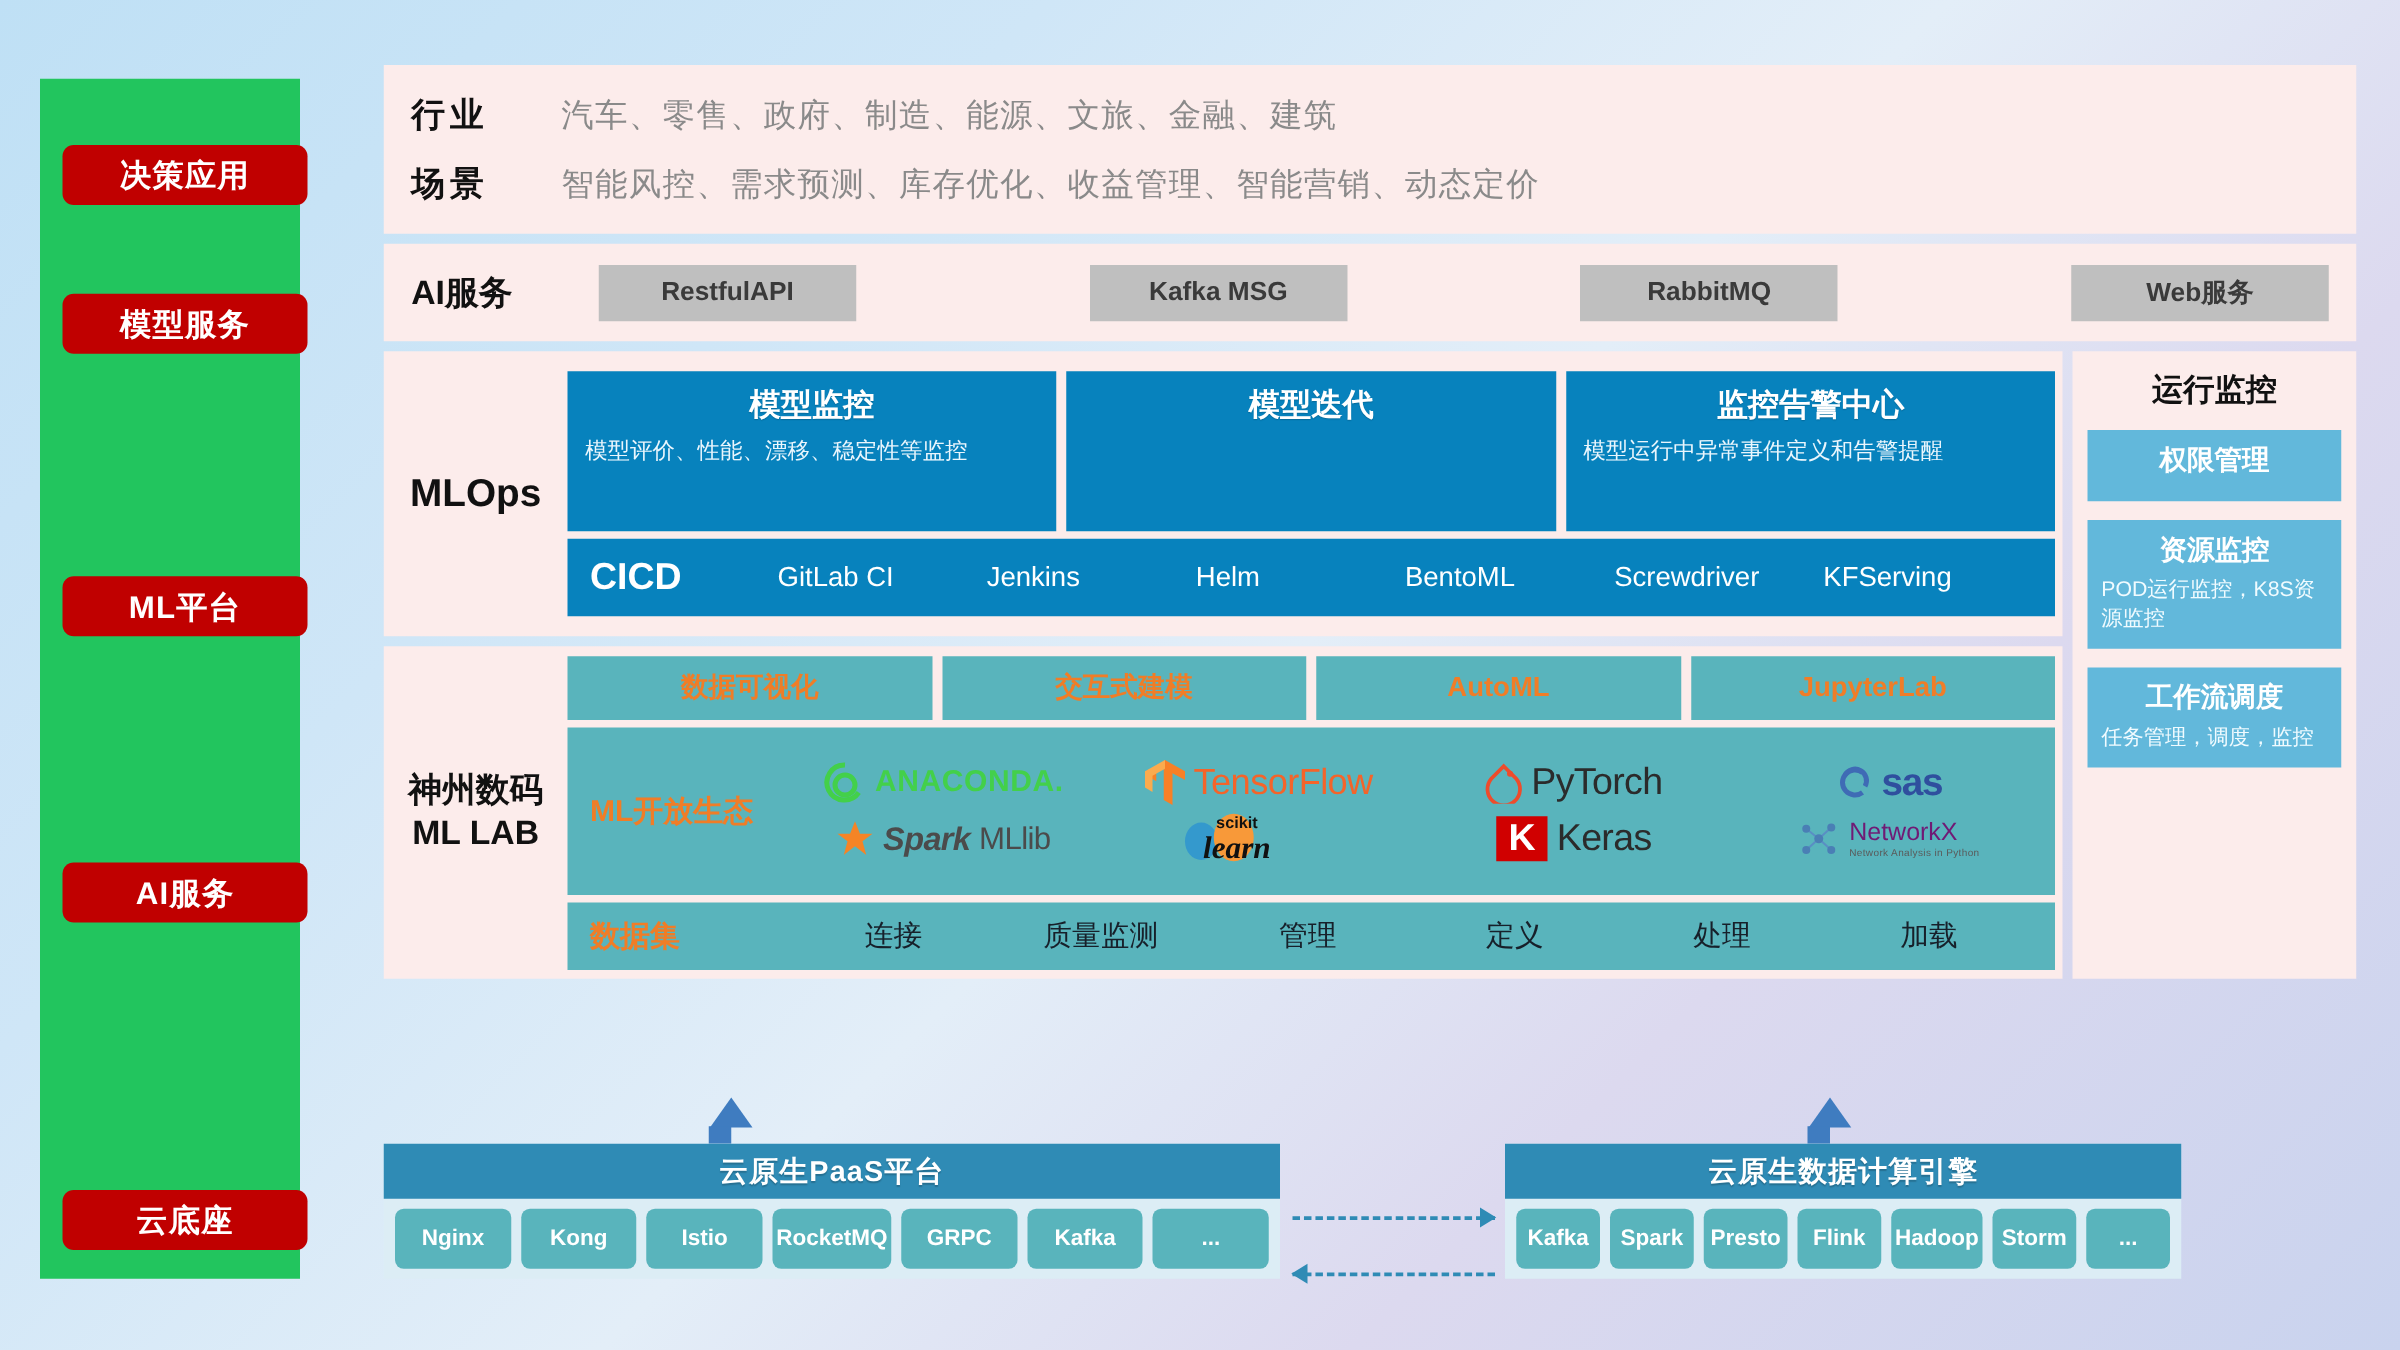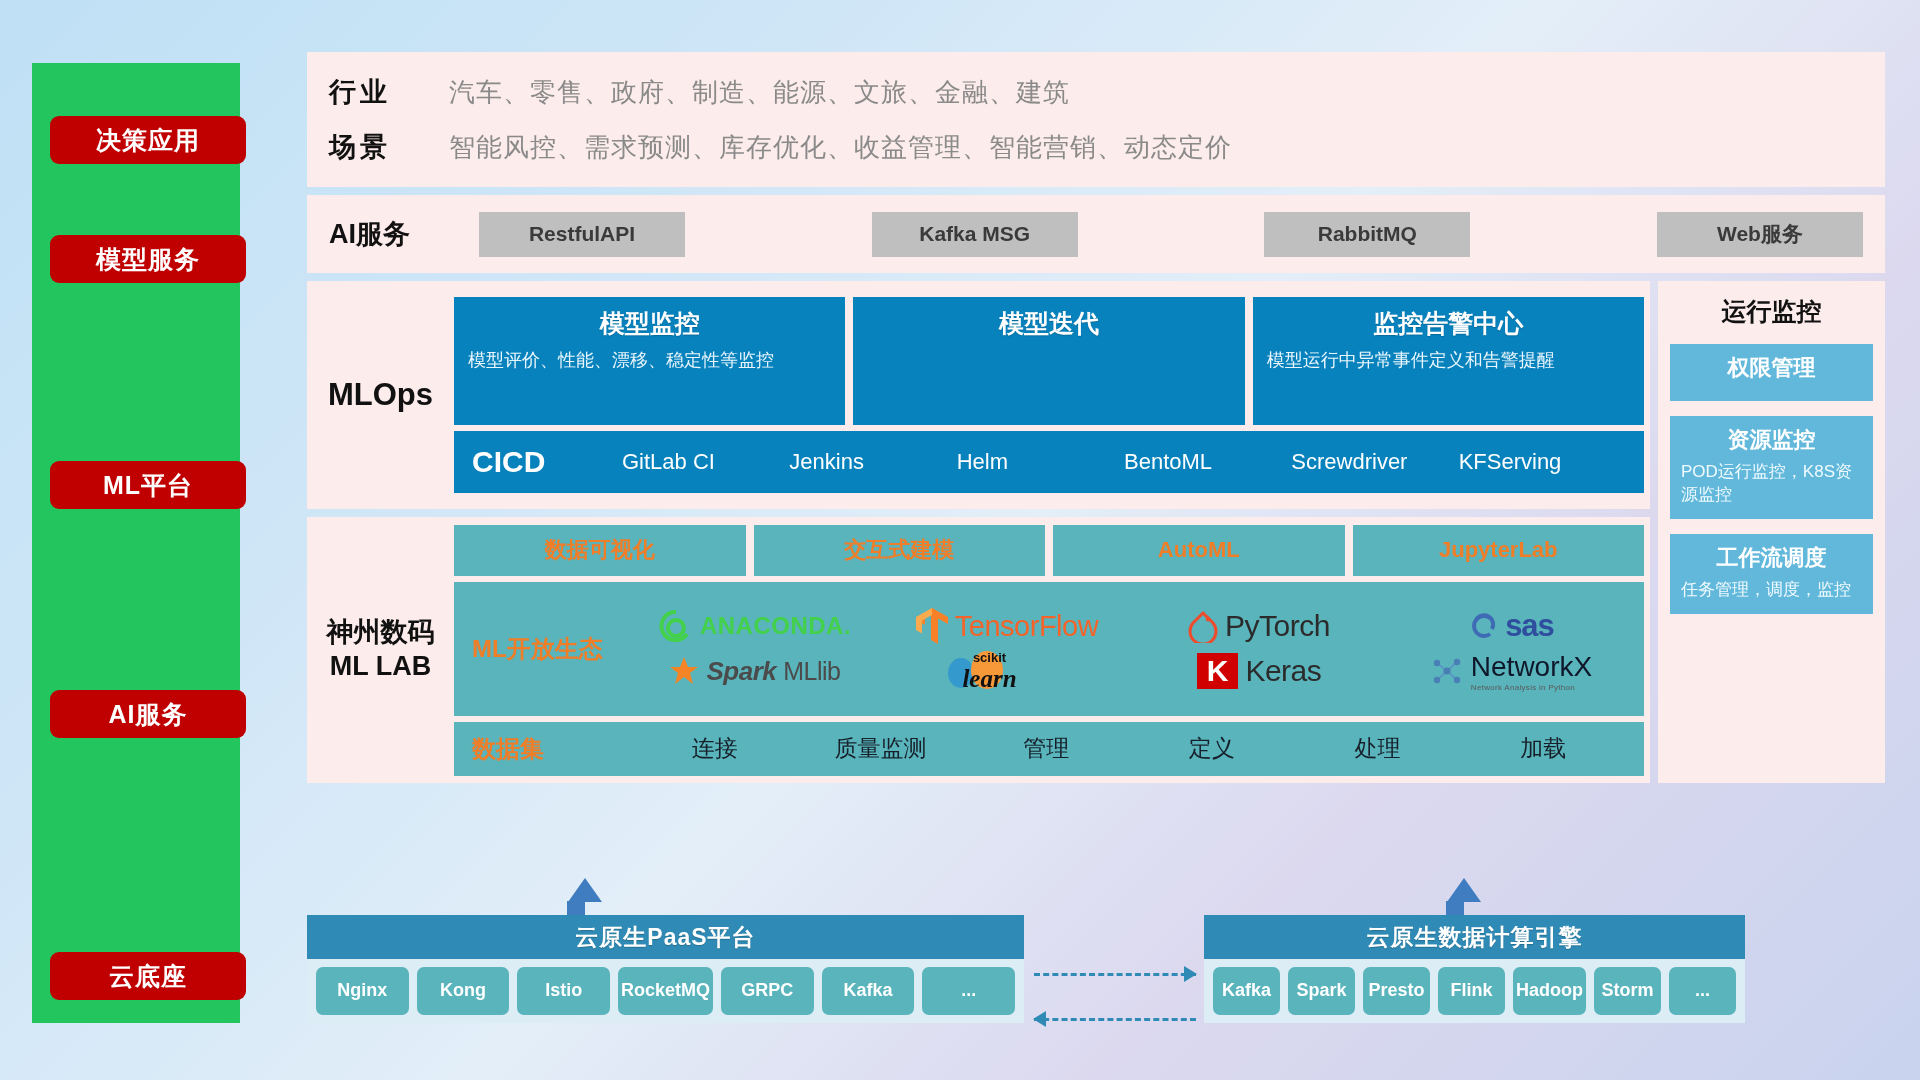--- a/index.html
+++ b/index.html
@@ -354,21 +354,21 @@
                   </g>
                   <g fill="#4a7fb5">
                     <circle cx="7" cy="8" r="3.2"></circle>
                       <circle cx="27" cy="7" r="3.2"></circle>
                     <circle cx="7" cy="25" r="3.2"></circle>
                       <circle cx="27" cy="25" r="3.2"></circle>
                     <circle cx="17" cy="16" r="3.6"></circle>
                   </g>
                 </svg>
                 <span style="display:flex;flex-direction:column;">
-                  <span style="font-size:28px;color:#0f172a">NetworkX</span>
+                  <span style="font-size:20px;color:#701a75">NetworkX</span>
                   <span style="font-size:8px;color:#5a5a5a;letter-spacing:.3px">Network Analysis in Python</span>
                 </span>
               </div>
 
             </div>
           </div>
 
           <div id="dataset-row">
             <div id="dataset-title">数据集</div>
             <div class="dataset-item">连接</div>

